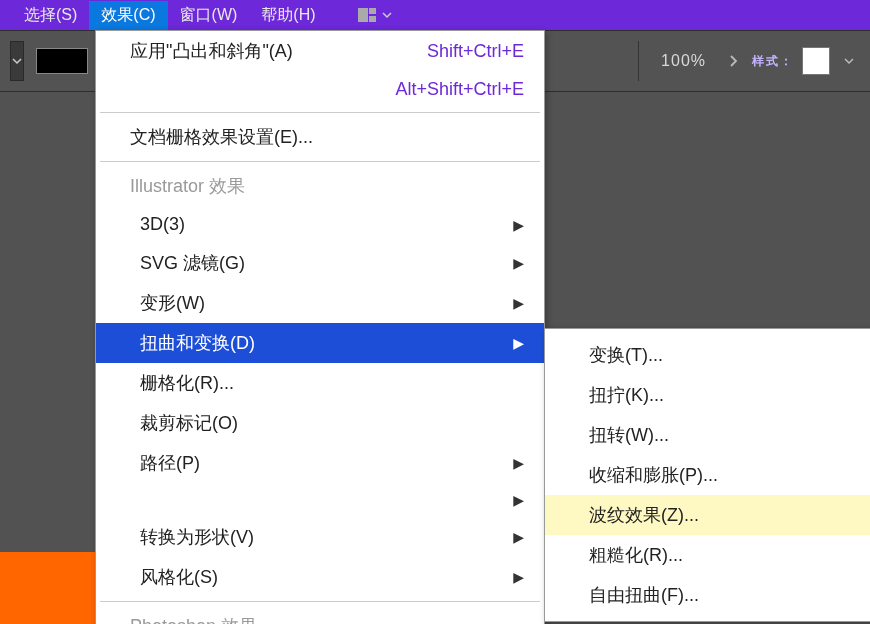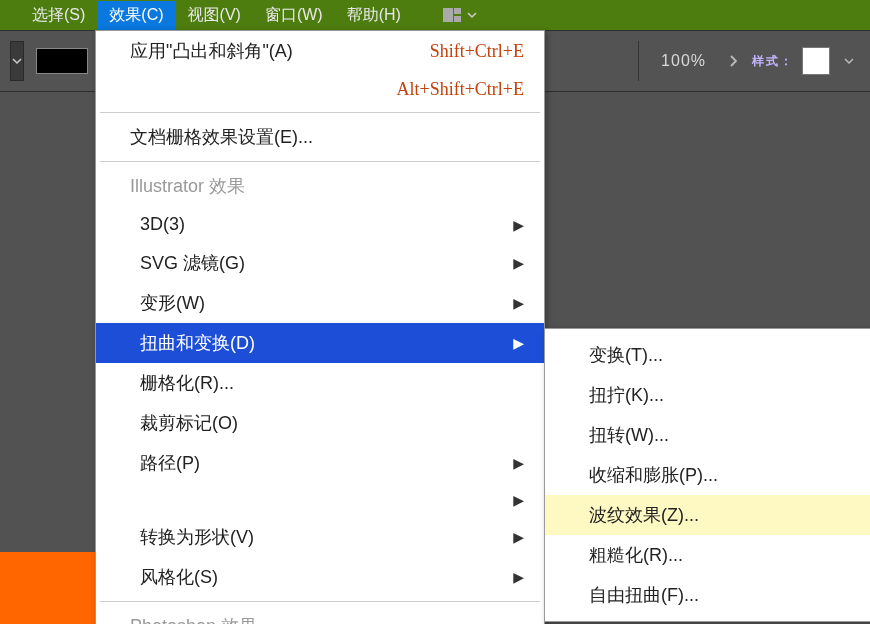--- a/index.html
+++ b/index.html
@@ -1,18 +1,18 @@
 <!DOCTYPE html>
 <html><head>
 <meta charset="utf-8">
 <style>
   * { box-sizing: border-box; margin: 0; padding: 0; font-family: "Microsoft YaHei", "PingFang SC", sans-serif; }
   body { background: #525252; width: 870px; height: 624px; overflow: hidden; position: relative; }
   
-  .menubar { height: 30px; background: #4d7c0f; display: flex; align-items: center; padding-left: 20px; color: #e8e8e8; font-size: 16px; }
+  .menubar { height: 30px; background: #6d28d9; display: flex; align-items: center; padding-left: 12px; color: #e8e8e8; font-size: 16px; }
   .menubar-item { padding: 4px 12px; cursor: default; }
   .menubar-item.active { background: #0a78de; color: #fff; }
   .menubar-icons { display:flex; align-items:center; gap:6px; margin-left: 30px;}
   .panel-icon { width:18px; height:14px; }
   .panel-icon .b1{fill:#aaa;}
   .chev { width:10px; height:10px; }
   
   .toolbar { height: 62px; background: #535353; border-top:1px solid #2e2e2e; border-bottom:1px solid #2e2e2e; display:flex; align-items:center; padding: 0 10px; color:#c8c8c8; font-size:15px;}
   .tb-chev { width:14px; height:40px; display:flex; align-items:center; justify-content:center; background:#3a3a3a; border:1px solid #2a2a2a; margin-right:12px;}
   .tb-swatch { width:52px; height:26px; background:#000; border:1px solid #888;}
@@ -24,35 +24,34 @@
   .tb-white { width:28px; height:28px; background:#fff; border:1px solid #777;}
   
   .canvas { position:absolute; top:92px; left:0; right:0; bottom:0; background:#525252;}
   .orange { position:absolute; left:0; top:460px; width:95px; height:72px; background:#ff6600;}
   
   .dropdown { position:absolute; background:#fff; border:1px solid #999; box-shadow:2px 2px 6px rgba(0,0,0,0.3); color:#222; font-size:18px; }
   .dropdown-main { top:30px; left:95px; width:450px; }
   .dropdown-sub { top:328px; left:544px; width:384px; }
   .dd-row { display:flex; align-items:center; padding:8px 20px 8px 34px; min-height:34px;}
   .dd-row.li2 { padding-left: 44px;}
-  .dd-row .shortcut { margin-left:auto; color:#c2410c;font-family:Liberation Serif, serif;}
+  .dd-row .shortcut { margin-left:auto; color:#6d28d9;}
   .dd-row.highlight { background:#1d4ed8; color:#fff;}
   .dd-row.highlight .arrow { color:#fff;}
   .dd-row.hover-sub { background:#fef9c3;}
   .dd-sep { height:1px; background:#ccc; margin:4px 4px;}
   .dd-header { color:#9a9a9a; padding:8px 20px 8px 34px; font-size:18px;}
   .dd-row .arrow { margin-left:auto; font-size:14px; color:#333;}
 </style>
 </head>
 <body>
 
 <div class="menubar">
   <div class="menubar-item">选择(S)</div>
   <div class="menubar-item active">效果(C)</div>
-  <div class="menubar-item">视图(V)</div>
   <div class="menubar-item">窗口(W)</div>
   <div class="menubar-item">帮助(H)</div>
   <div class="menubar-icons">
     <svg class="panel-icon" viewBox="0 0 18 14">
         <rect class="b1" x="0" y="0" width="10" height="14"></rect>
         <rect class="b1" x="11" y="0" width="7" height="6"></rect>
         <rect class="b1" x="11" y="8" width="7" height="6"></rect>
       </svg>
     <svg class="chev" viewBox="0 0 10 10">
         <path d="M1 3 L5 7 L9 3" stroke="#ccc" stroke-width="1.5" fill="none"></path>

